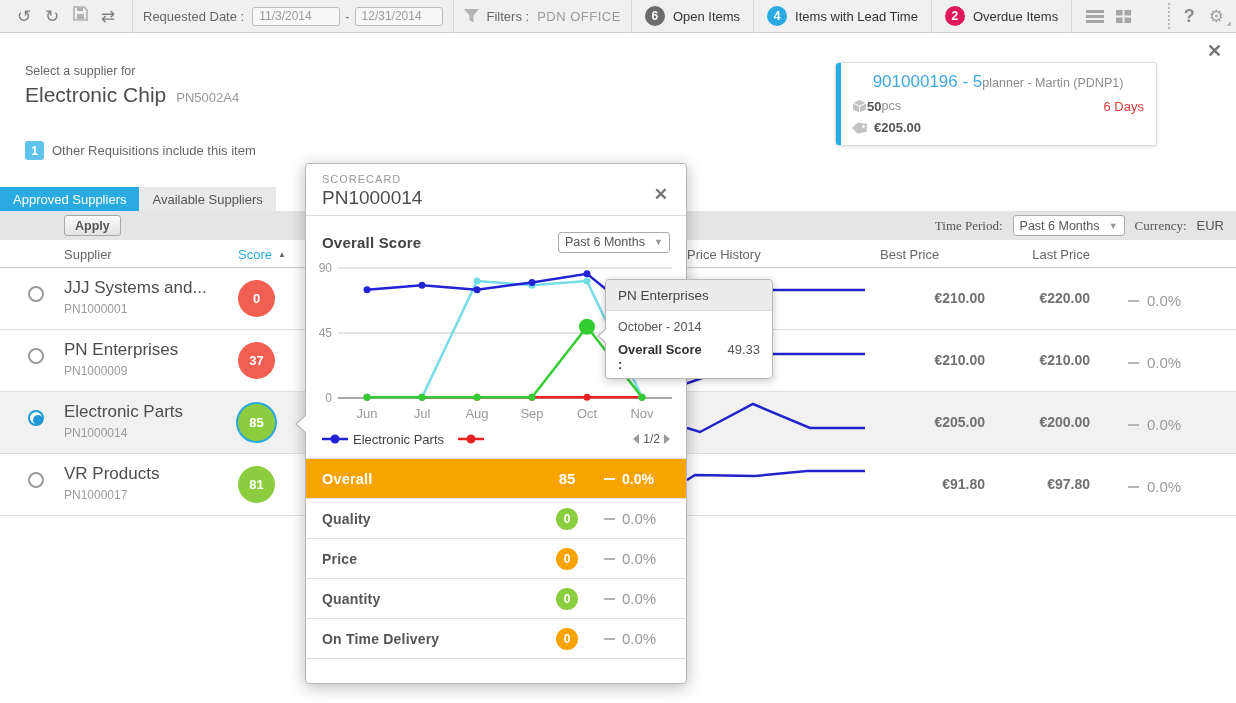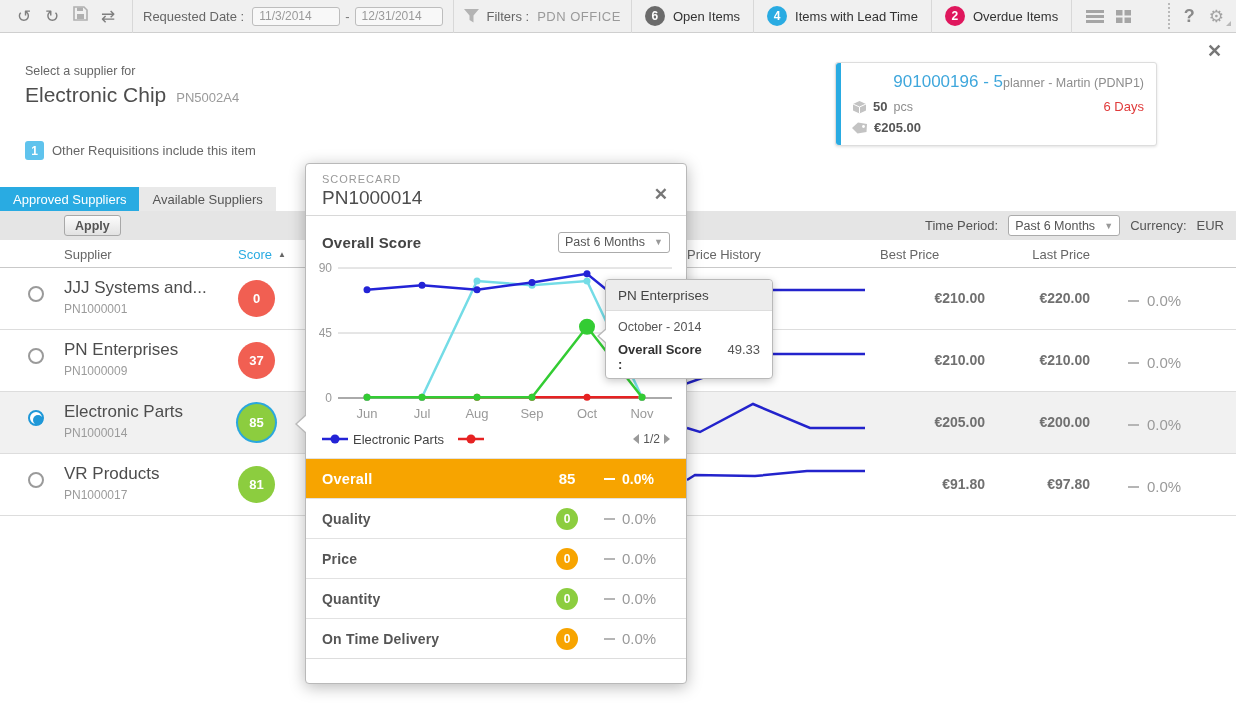--- a/index.html
+++ b/index.html
@@ -39,42 +39,42 @@
   .part-number { font-size:13px; color:#9a9a9a; }
   .req-note { position:absolute; top:141px; left:25px; display:flex; align-items:center; gap:8px; }
   .req-count { width:19px; height:19px; border-radius:3px; background:#5fc3ed; color:#fff;
     font-size:12px; font-weight:bold; display:flex; align-items:center; justify-content:center; }
   .req-text { font-size:13px; color:#666; }
 
   
   .order-card { position:absolute; top:62px; left:835px; width:322px; height:84px; background:#fff;
     border:1px solid #ddd; border-radius:3px; box-shadow:0 1px 3px rgba(0,0,0,.12); padding:9px 12px 9px 16px; }
   .order-accent { position:absolute; left:0; top:0; bottom:0; width:5px; border-radius:3px 0 0 3px; }
-  .oc-row1 { display:flex; justify-content:flex-end; align-items:baseline; }
+  .oc-row1 { display:flex; justify-content:center; align-items:baseline; }
   .oc-number { font-size:17px; color:#3fa7dc; cursor:pointer; }
   .oc-planner { font-size:12.5px; color:#8d8d8d; }
   .oc-row2 { display:flex; justify-content:space-between; align-items:center; margin-top:7px; }
-  .oc-qty { display:flex; align-items:center; gap:6px; }
+  .oc-qty { display:flex; }
   .oc-qty-val { font-size:13px; font-weight:bold; color:#555; }
   .oc-unit { font-size:12.5px; color:#8d8d8d; }
   .oc-days { font-size:13px; color:#e03b3b; }
   .oc-row3 { display:flex; align-items:center; gap:6px; margin-top:6px; }
   .oc-price { font-size:13px; font-weight:bold; color:#555; }
 
   
   .tabs { position:absolute; top:187px; left:0; display:flex; }
   .tab { height:24px; padding:0 13px; font-size:13px; display:flex; align-items:center; cursor:pointer; }
   .tab.active { background:#29abe2; color:#fff; }
   .tab.inactive { background:#e9e9e9; color:#555; }
   .control-bar { position:absolute; top:211px; left:0; width:1236px; height:29px; background:#e5e5e5; }
   .apply-btn { position:absolute; left:64px; top:4px; height:21px; padding:0 10px; font-size:12.5px; font-weight:bold;
     color:#555; background:linear-gradient(#fcfcfc,#e2e2e2); border:1px solid #a8a8a8; border-radius:3px; cursor:pointer;
     font-family:"Liberation Sans",sans-serif; }
   .cb-right { position:absolute; right:12px; top:0; height:29px; display:flex; align-items:center; gap:10px; }
-  .cb-label { font-size:13px; color:#555; }
+  .cb-label { font-size:13px; color:#555;font-family:Liberation Serif, serif; }
   .dropdown { width:112px; height:21px; background:#fff; border:1px solid #ababab; border-radius:3px;
     display:flex; align-items:center; justify-content:space-between; padding:0 6px; cursor:pointer; }
   .dropdown span.dd-text { font-size:12.5px; color:#555; }
   .dd-arrow { font-size:9px; color:#999; }
   .cb-currency { font-size:13px; color:#555; }
 
   
   .col-header { position:absolute; top:240px; left:0; width:1236px; height:28px; background:#fff;
     border-bottom:1px solid #c9c9c9; font-size:13px; color:#666; }
   .ch-supplier { position:absolute; left:64px; top:7px; }

